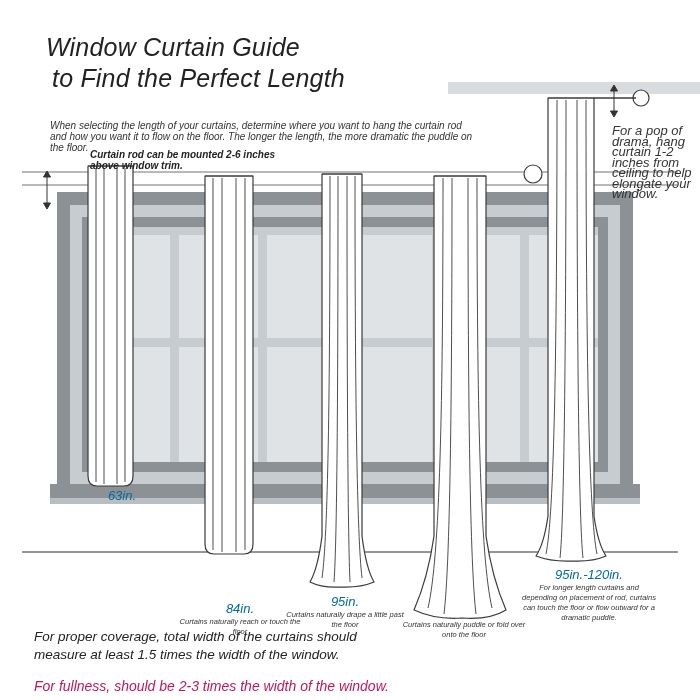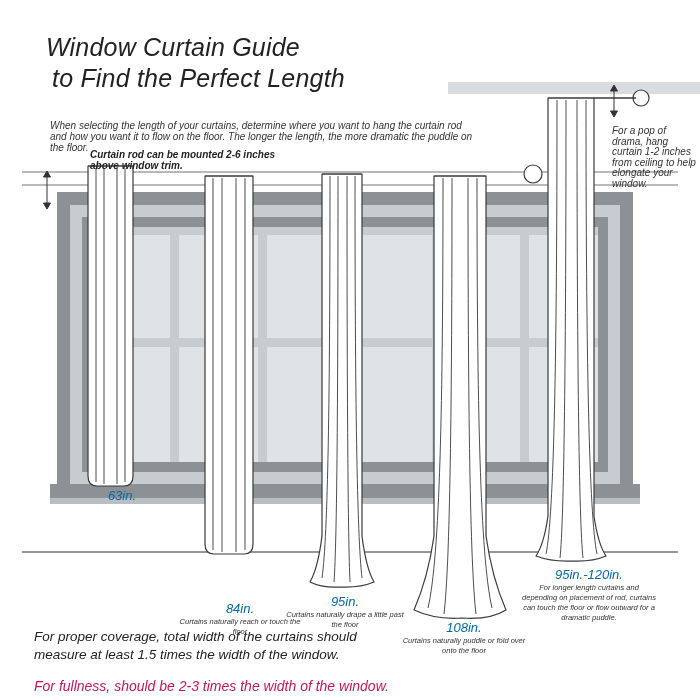--- a/index.html
+++ b/index.html
@@ -59,21 +59,21 @@
     font-size:7.5px;
     line-height:10px;
     color:#333;
     text-align:center;
   }
 
   .sidenote {
     position:absolute;
     left:612px; top:110px;
     width:86px;
-    font-size:10px;
+    font-size:13px;
     line-height:10.5px;
     color:#333;
   }
 
   .footer {
     position:absolute;
     left:34px; top:612px;
     width:330px;
     font-size:13.5px;
     line-height:18px;
@@ -204,21 +204,20 @@
     <div class="num">84in.</div>
     <div class="desc">Curtains naturally reach or touch the floor</div>
   </div>
 
   <div class="lbl" style="left:283px; top:578px; width:124px;">
     <div class="num">95in.</div>
     <div class="desc">Curtains naturally drape a little past the floor</div>
   </div>
 
   <div class="lbl" style="left:400px; top:604px; width:128px;">
-    <div class="num">108in.</div>
     <div class="desc">Curtains naturally puddle or fold over onto the floor</div>
   </div>
 
   <div class="lbl" style="left:522px; top:551px; width:134px;">
     <div class="num">95in.-120in.</div>
     <div class="desc">For longer length curtains and depending on placement of rod, curtains can touch the floor or flow outward for a dramatic puddle.</div>
   </div>
 
   <div class="footer">For proper coverage, total width of the curtains should measure at least 1.5 times the width of the window.</div>
   <div class="footer2">For fullness, should be 2-3 times the width of the window.</div>

